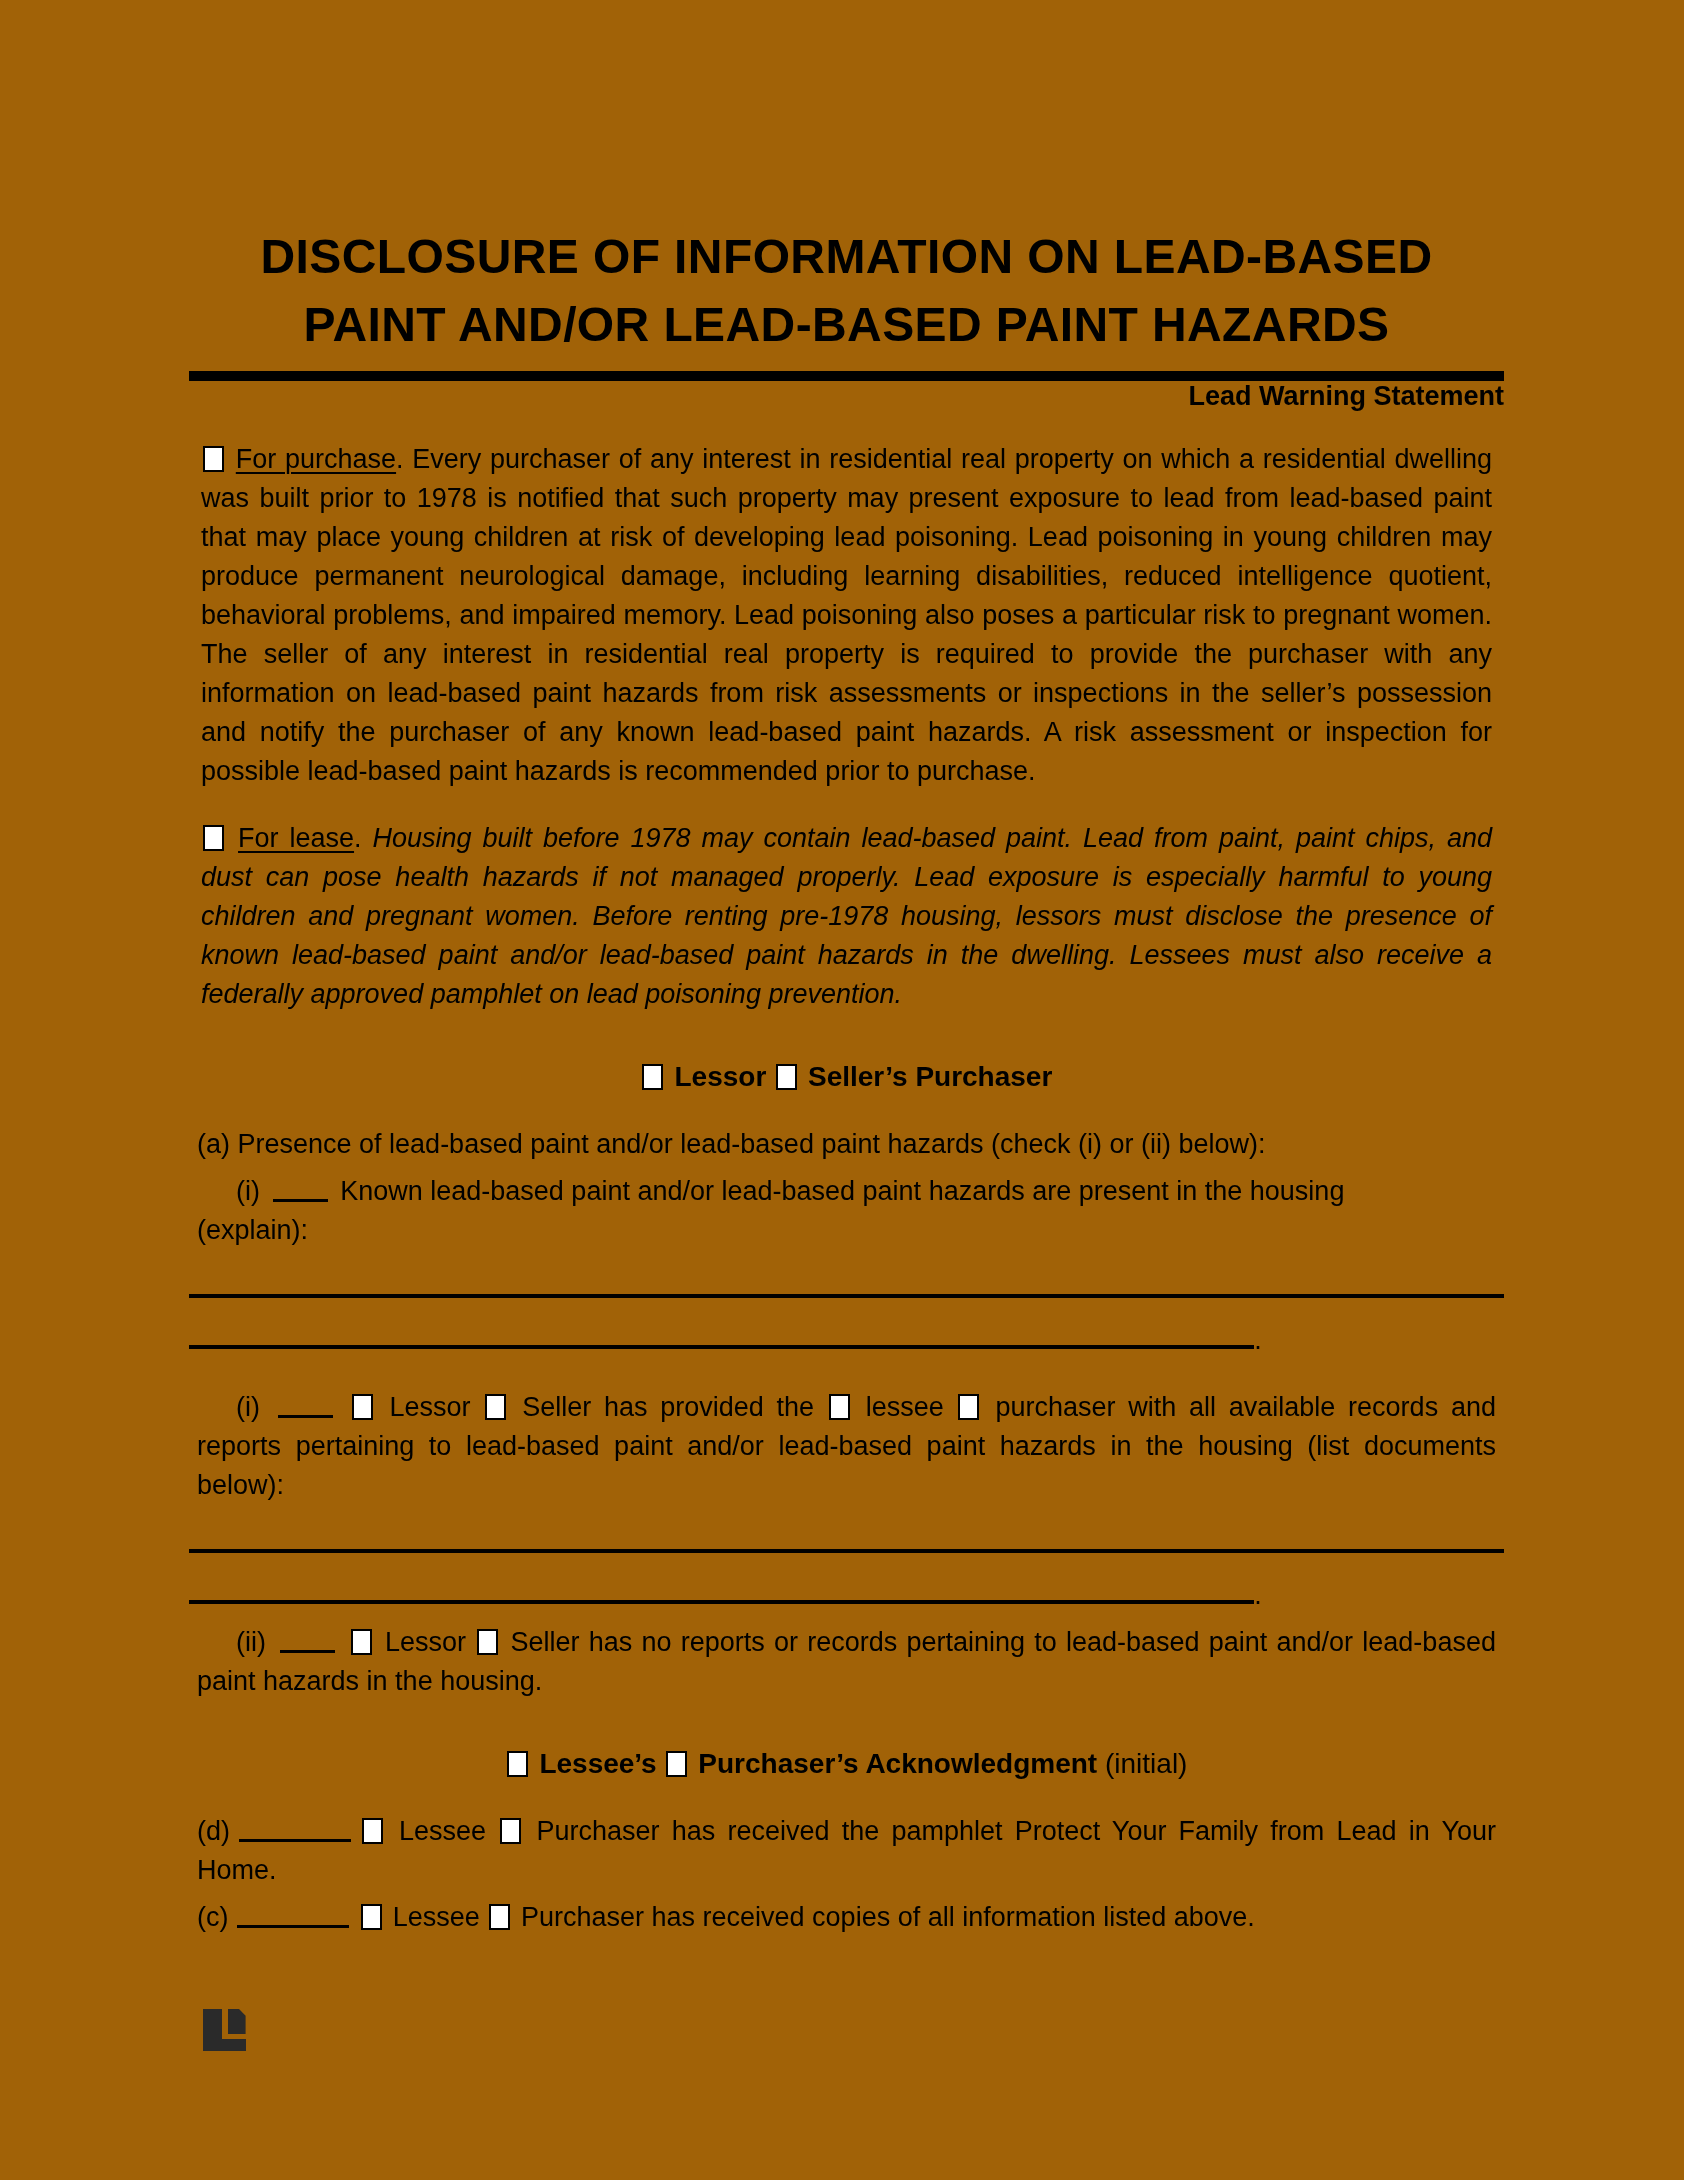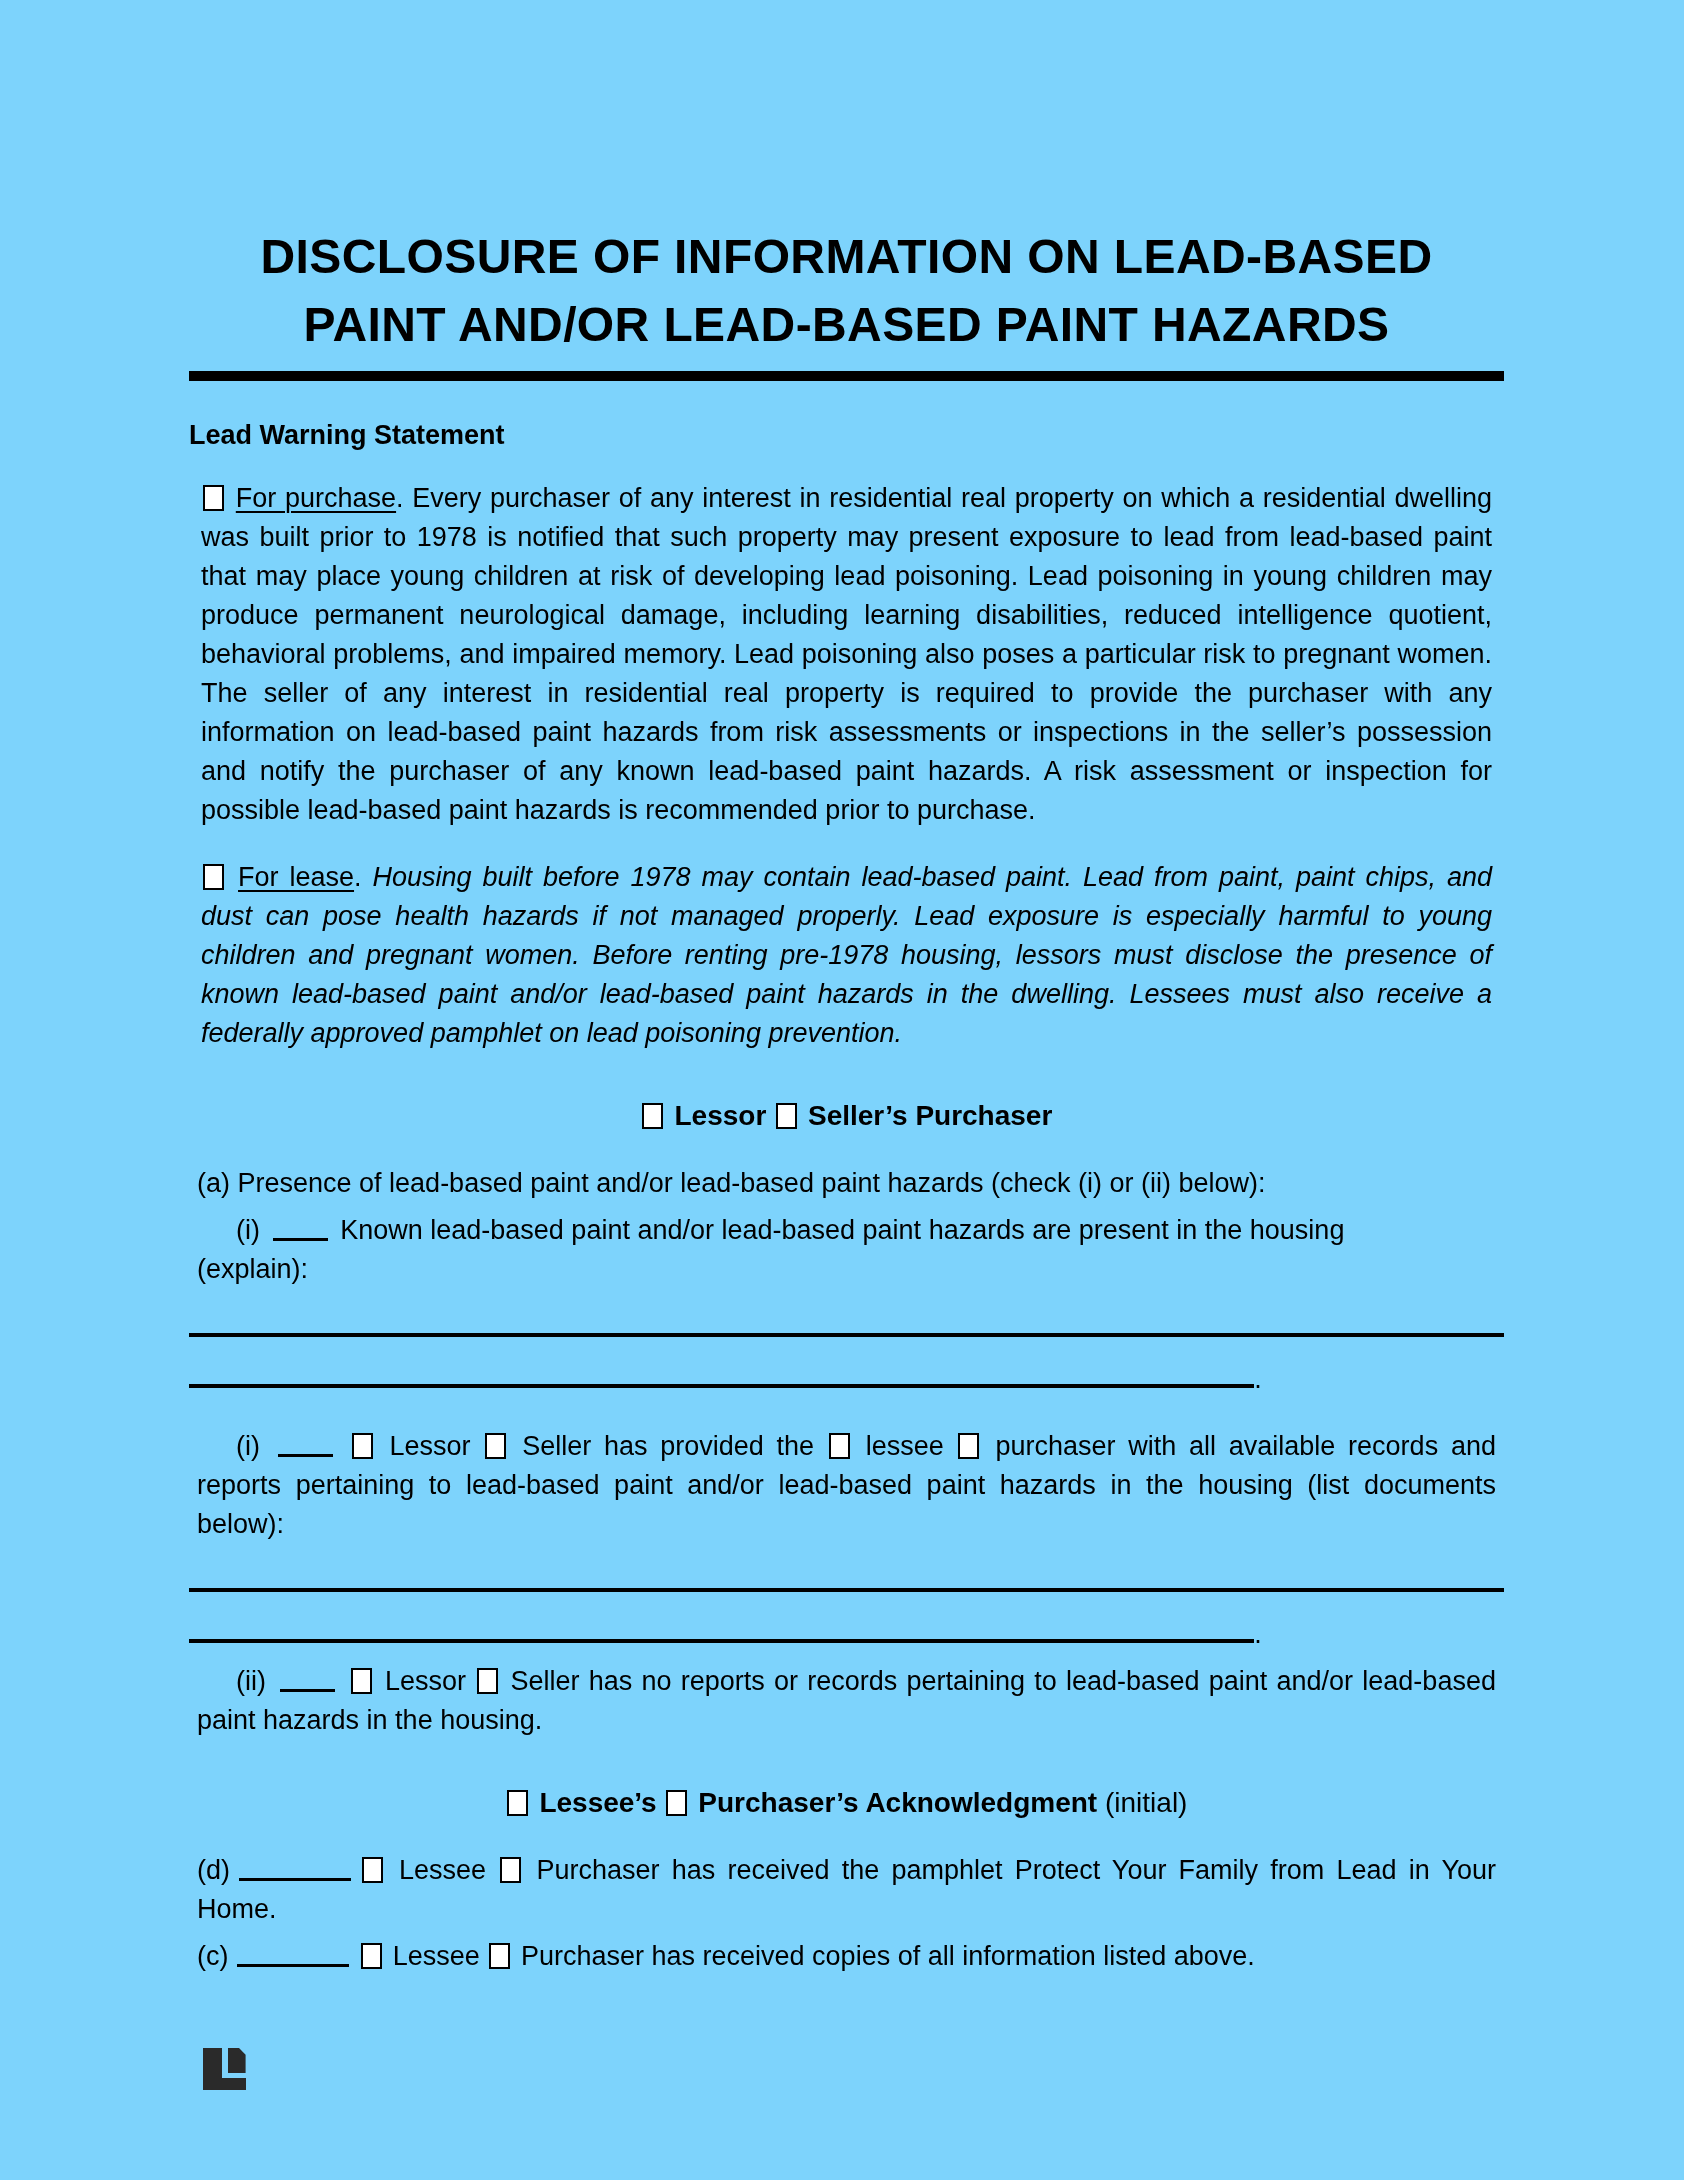--- a/index.html
+++ b/index.html
@@ -1,44 +1,43 @@
 <!DOCTYPE html>
 <html style="font-size:13.6px"><head>
 <meta charset="utf-8">
 <style>
   html, body { margin: 0; padding: 0; background: #ffffff; }
   .page {
     position: relative;
     width: 1685px;
     height: 2181px;
-    background: #7dd3fc;
+    background: #a16207;
     box-sizing: border-box;
     padding: 223px 181px 0 189px;
     font-family: "Liberation Sans", sans-serif;
     color: #000000;
     overflow: hidden;
   }
   .title {
     margin: 0;
     font-size: 48px;
     font-weight: bold;
     text-align: center;
     line-height: 1.42;
     letter-spacing: 0.4px;
   }
   .title-rule {
     height: 9.4px;
     background: #000000;
     margin-top: 12px;
   }
   .subtitle {
-    margin-top: 39px;
     font-size: 27px;
     font-weight: bold;
-    text-align: left;
+    text-align: right;
   }
   .body-text {
     font-size: 27px;
     line-height: 39px;
     margin: 12px;
   }
   .just { text-align: justify; }
   .para { margin-top: 28px; }
   .italic { font-style: italic; }
   .roman { font-style: normal; }

